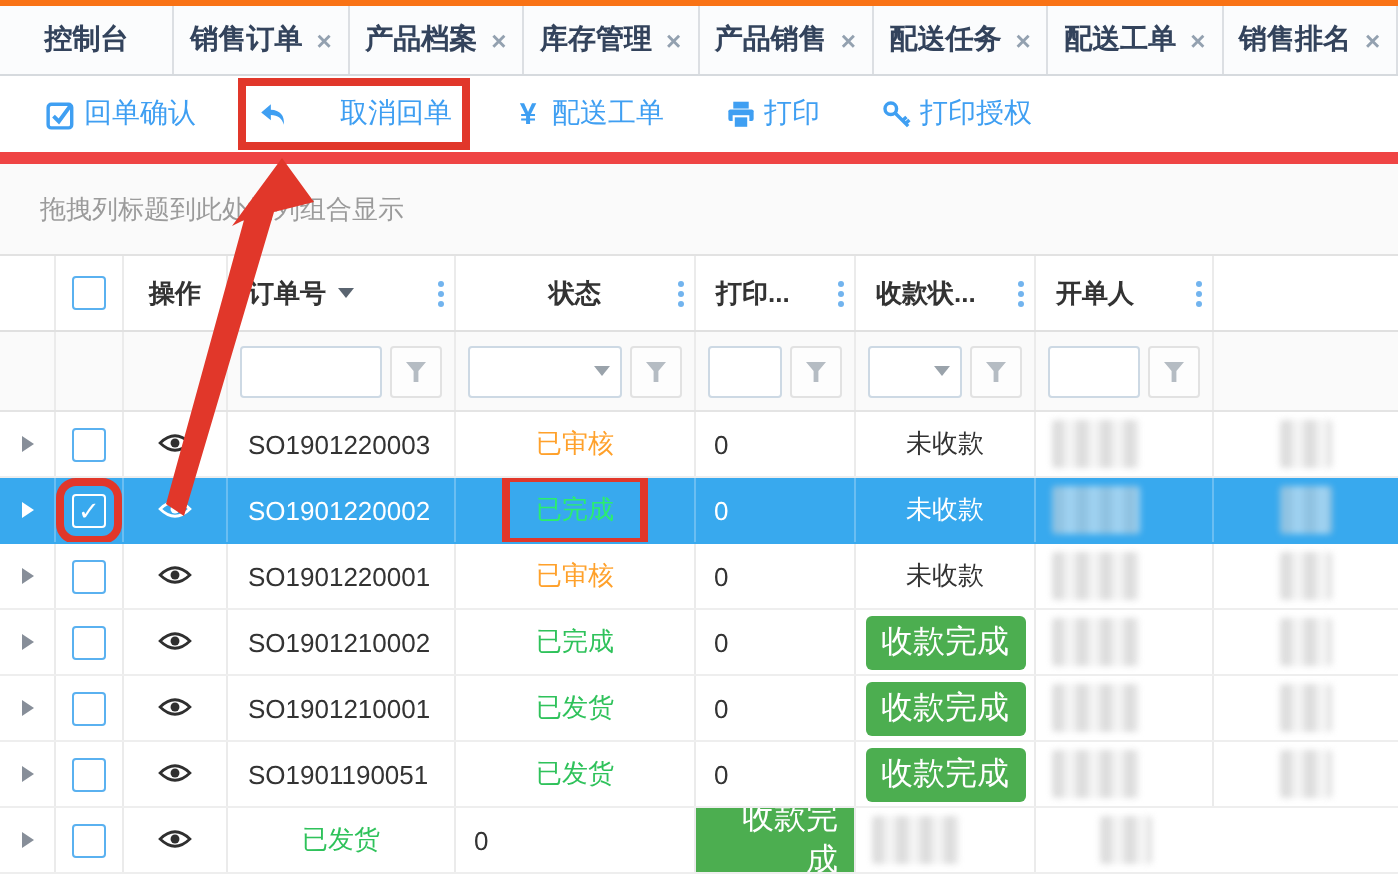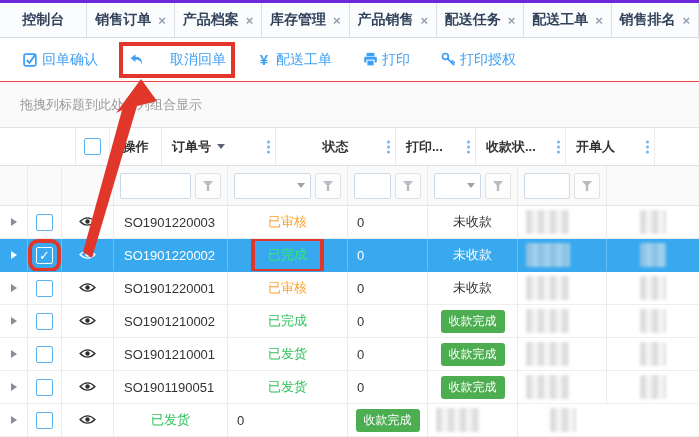--- a/index.html
+++ b/index.html
@@ -1,46 +1,46 @@
 <!DOCTYPE html>
 <html><head>
 <meta charset="utf-8">
 <style>
   * { margin:0; padding:0; box-sizing:border-box; }
   html,body { width:699px; height:437px; overflow:hidden; background:#fff;
     font-family:"Liberation Sans","DejaVu Sans",sans-serif; }
   .app { position:relative; width:699px; height:437px; }
 
   
-  .tabbar { display:flex; height:38px; border-top:3px solid #6d28d9;
+  .tabbar { display:flex; height:38px; border-top:3px solid #f97316;
     border-bottom:1px solid #d6dade; background:#fff; }
   .tab { flex:1; display:flex; align-items:center; justify-content:center;
     border-right:1px solid #dcdfe3; background:#fbfcfd; cursor:default; }
   .tab-label { font-size:14px; font-weight:700; color:#33435c; }
   .tab-close { margin-left:7px; font-size:13px; font-weight:700; color:#93a1b0; line-height:1; }
 
   
   .toolbar { display:flex; align-items:center; height:44px; padding-left:22px;
-    gap:30px; border-bottom:1px solid #ef4444; background:#fff; }
+    gap:30px; border-bottom:6px solid #ef4444; background:#fff; }
   .tbtn { display:flex; align-items:center; gap:4px; color:#3f9ff2; font-size:14px; cursor:pointer; }
   .ticon { display:flex; align-items:center; justify-content:center; width:16px; height:16px; color:#3f9ff2; }
   .ticon svg { display:block; }
   .ticon .glyph { font-size:15px; font-weight:700; }
   .tbtn.annotated { outline:4px solid #e1372a; outline-offset:5px;gap:26px; }
 
   
   .grouphint { height:46px; display:flex; align-items:center; padding-left:20px;
     background:#fafafa; border-bottom:1px solid #e2e2e2; color:#9b9b9b; font-size:13px; }
 
   
   .grid { --cols: 28px 34px 52px 114px 120px 80px 90px 89px 92px; }
   .grow { display:grid; grid-template-columns: var(--cols); align-items:stretch; }
   .cell { display:flex; align-items:center; border-right:1px solid #ebebeb; min-width:0; overflow:hidden; }
 
-  .hrow { height:38px; border-bottom:1px solid #e0e0e0; background:#fff;padding-left:48px; }
+  .hrow { height:38px; border-bottom:1px solid #e0e0e0; background:#fff; }
   .hcell { position:relative; font-size:13px; font-weight:700; color:#333; }
   .hc-center { justify-content:center; }
   .hc-left { padding-left:10px; }
   .sortarrow { width:0; height:0; margin-left:6px; border-left:4.5px solid transparent;
     border-right:4.5px solid transparent; border-top:5px solid #5a6470; }
   .dots { position:absolute; right:5px; top:50%; transform:translateY(-50%);
     display:flex; flex-direction:column; gap:2px; cursor:pointer; }
   .dots i { width:3px; height:3px; border-radius:50%; background:#72b4ee; }
 
   .frow { height:40px; background:#fafafa; border-bottom:1px solid #e4e4e4; }
@@ -64,21 +64,21 @@
   .cb .check { display:none; color:#fff; font-size:13px; font-weight:700; line-height:1; }
   .cb.checked { background:transparent; border-color:#fff; }
   .cb.checked .check { display:block; }
   .c-op { justify-content:center; color:#2f2f2f; }
   .c-order { padding-left:10px; }
   .c-status { justify-content:center; font-weight:400; }
   .st-orange { color:#ffa12b; }
   .st-green  { color:#2fc25b; }
   .c-print { padding-left:9px; }
   .c-pay { justify-content:center;text-align:right; }
-  .pay-badge { background:#4cae50; color:#fff !important; font-size:12px; font-weight:400;
+  .pay-badge { background:#4cae50; color:#fff !important; font-size:16px; font-weight:400;
     padding:3px 8px; border-radius:3px; }
 
   .drow.selected { background:#38a9ee; color:#fff; border-bottom-color:#38a9ee; }
   .drow.selected .cell { border-right-color:rgba(255,255,255,.25); }
   .drow.selected .exp { border-left-color:#fff; }
   .drow.selected .c-op { color:#fff; }
   .drow.selected .st-green { color:#2bee6e; }
 
   .mosaic { width:44px; height:24px; margin-left:8px; border-radius:2px; opacity:.85;
     background:

